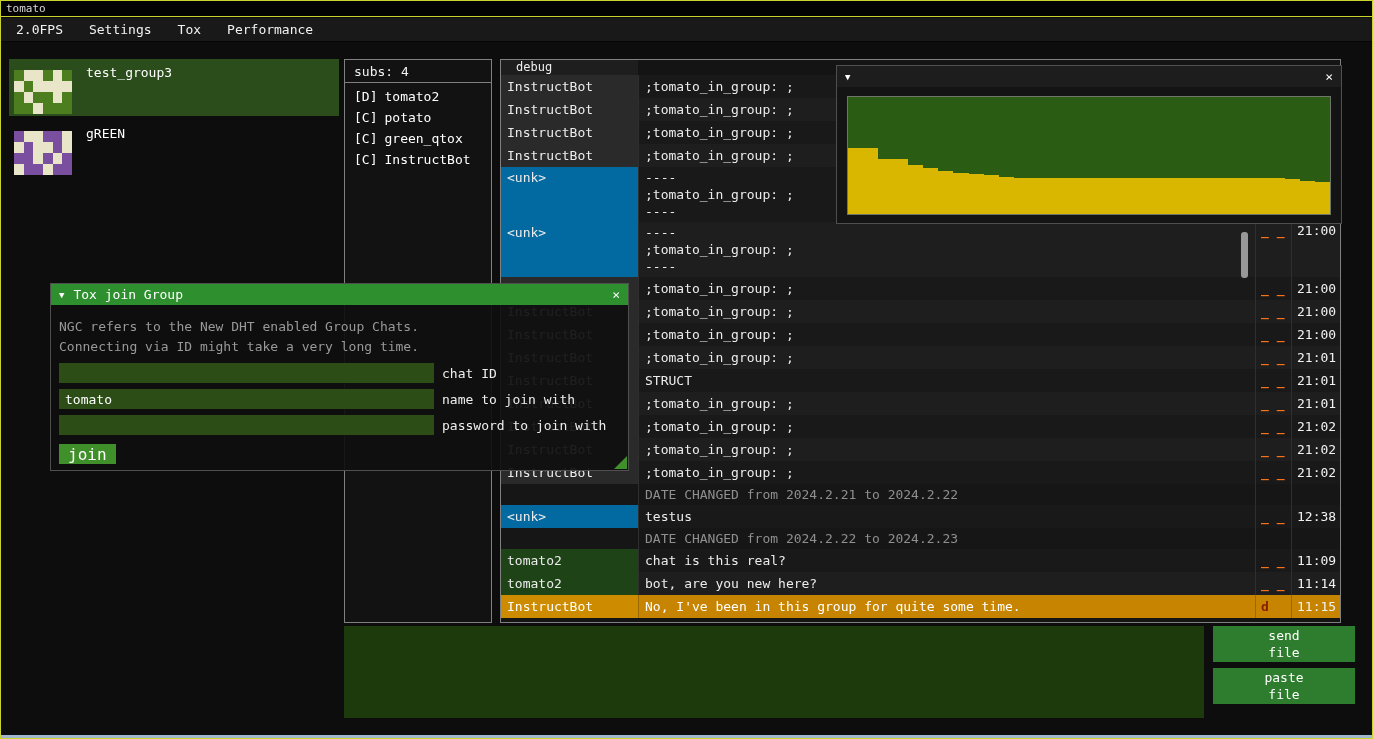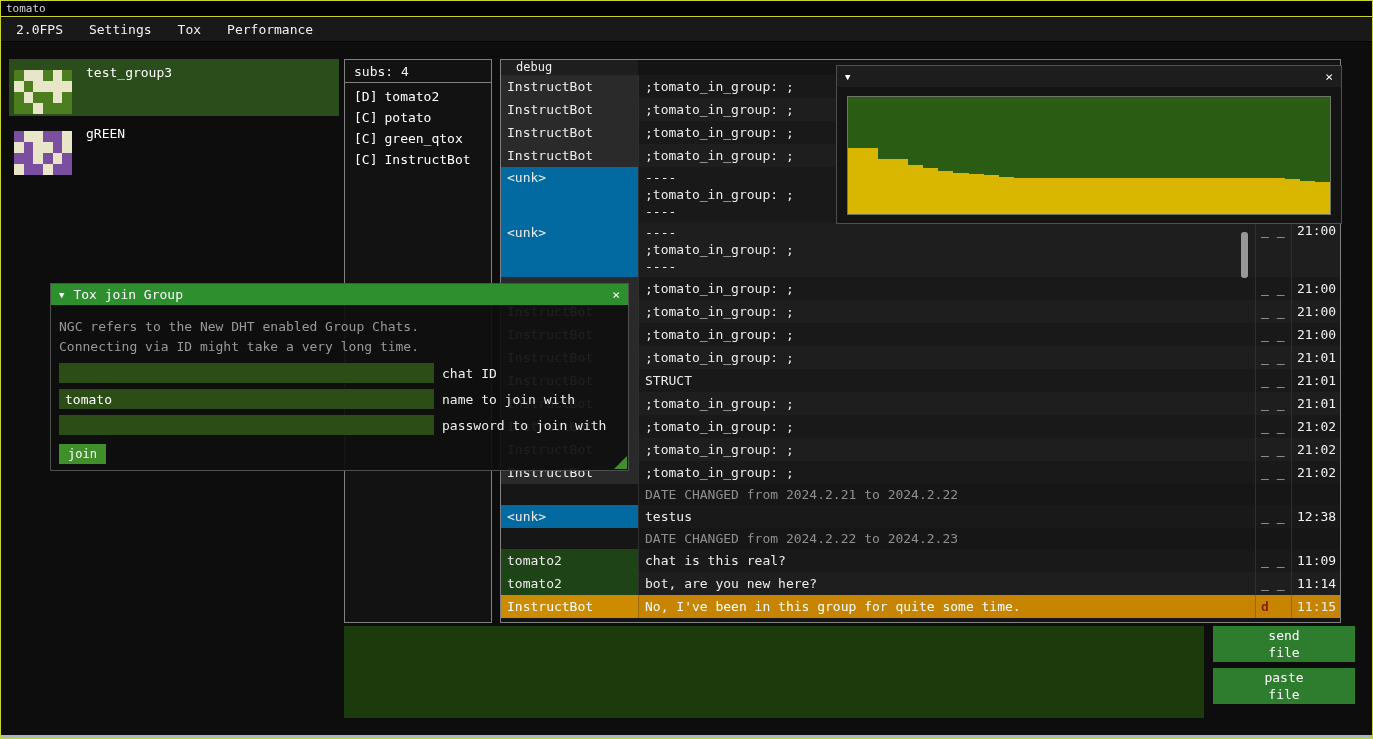--- a/index.html
+++ b/index.html
@@ -38,21 +38,21 @@
   .chat-rows { position:absolute; top:15px; left:0; right:0; bottom:0; overflow:hidden; }
   .row { display:flex; height:23px; line-height:23px; background:#191919; color:#ececec; }
   .row:nth-child(even) { background:#1e1e1e; }
   .row.multi { height:55px; line-height:17px; }
   .row.multi .c-msg { padding-top:2px; white-space:pre-line; }
   .row.multi .c-name { padding-top:2px; }
   .row.date { height:21px; line-height:21px; background:#161616; }
   .row.date .c-msg { color:#8f8f8f; }
   .c-name { flex:0 0 138px; padding-left:6px; border-right:1px solid #2f2f2f; overflow:hidden; white-space:nowrap; }
   .c-msg  { flex:1; padding-left:6px; border-right:1px solid #2f2f2f; overflow:hidden; white-space:nowrap; }
-  .c-flags{ flex:0 0 36px; padding-left:5px; border-right:1px solid #2f2f2f; color:#e5e5e5; }
+  .c-flags{ flex:0 0 36px; padding-left:5px; border-right:1px solid #2f2f2f; color:#f97316;font-weight:bold; }
   .c-time { flex:0 0 48px; padding-left:5px; color:#f2f2f2; }
   .ns-plain { background:#2a2a2a; }
   .ns-unk   { background:#0369a1; }
   .ns-green { background:#1e4317; }
   .row.hl, .row.hl:nth-child(even) { background:#c68400; color:#fff; }
   .row.hl .c-name { background:#cd8c00; }
   .row.hl .c-flags { color:#8a1d00; font-weight:bold; }
   .row.hl .c-name, .row.hl .c-msg, .row.hl .c-flags { border-right-color:#9c6800; }
   .scroll-thumb { position:absolute; right:92px; top:172px; width:7px; height:46px;
     background:#989898; border-radius:3px; z-index:2; }
@@ -79,21 +79,21 @@
 
   .join-window { position:absolute; left:49px; top:282px; width:579px; height:188px;
     background:rgba(15,15,15,0.93); border:1px solid #4f4f4f; z-index:6; }
   .join-body { padding:12px 8px; position:relative; }
   .info { color:#999; line-height:20px; }
   .field-row { display:flex; margin-top:6px; align-items:center; }
   .field-input { width:375px; height:20px; background:#2c4e16; border:none; color:#fff;
     font-family:inherit; font-size:13px; padding:0 6px; }
   .field-label { margin-left:8px; color:#eee; }
   .join-btn { margin-top:9px; height:20px; padding:0 9px; background:#3f8f2a; border:none;
-    color:#fff; font-family:inherit; font-size:12px; cursor:pointer; }
+    color:#fff; font-family:inherit; font-size:16px; cursor:pointer; }
   .grip { position:absolute; right:1px; bottom:1px; width:0; height:0;
     border-left:13px solid transparent; border-bottom:13px solid #3f8f2a; }
 </style>
 </head>
 <body>
 
 <div class="app">
   <div class="titlebar">
     <span>tomato</span>
   </div>

